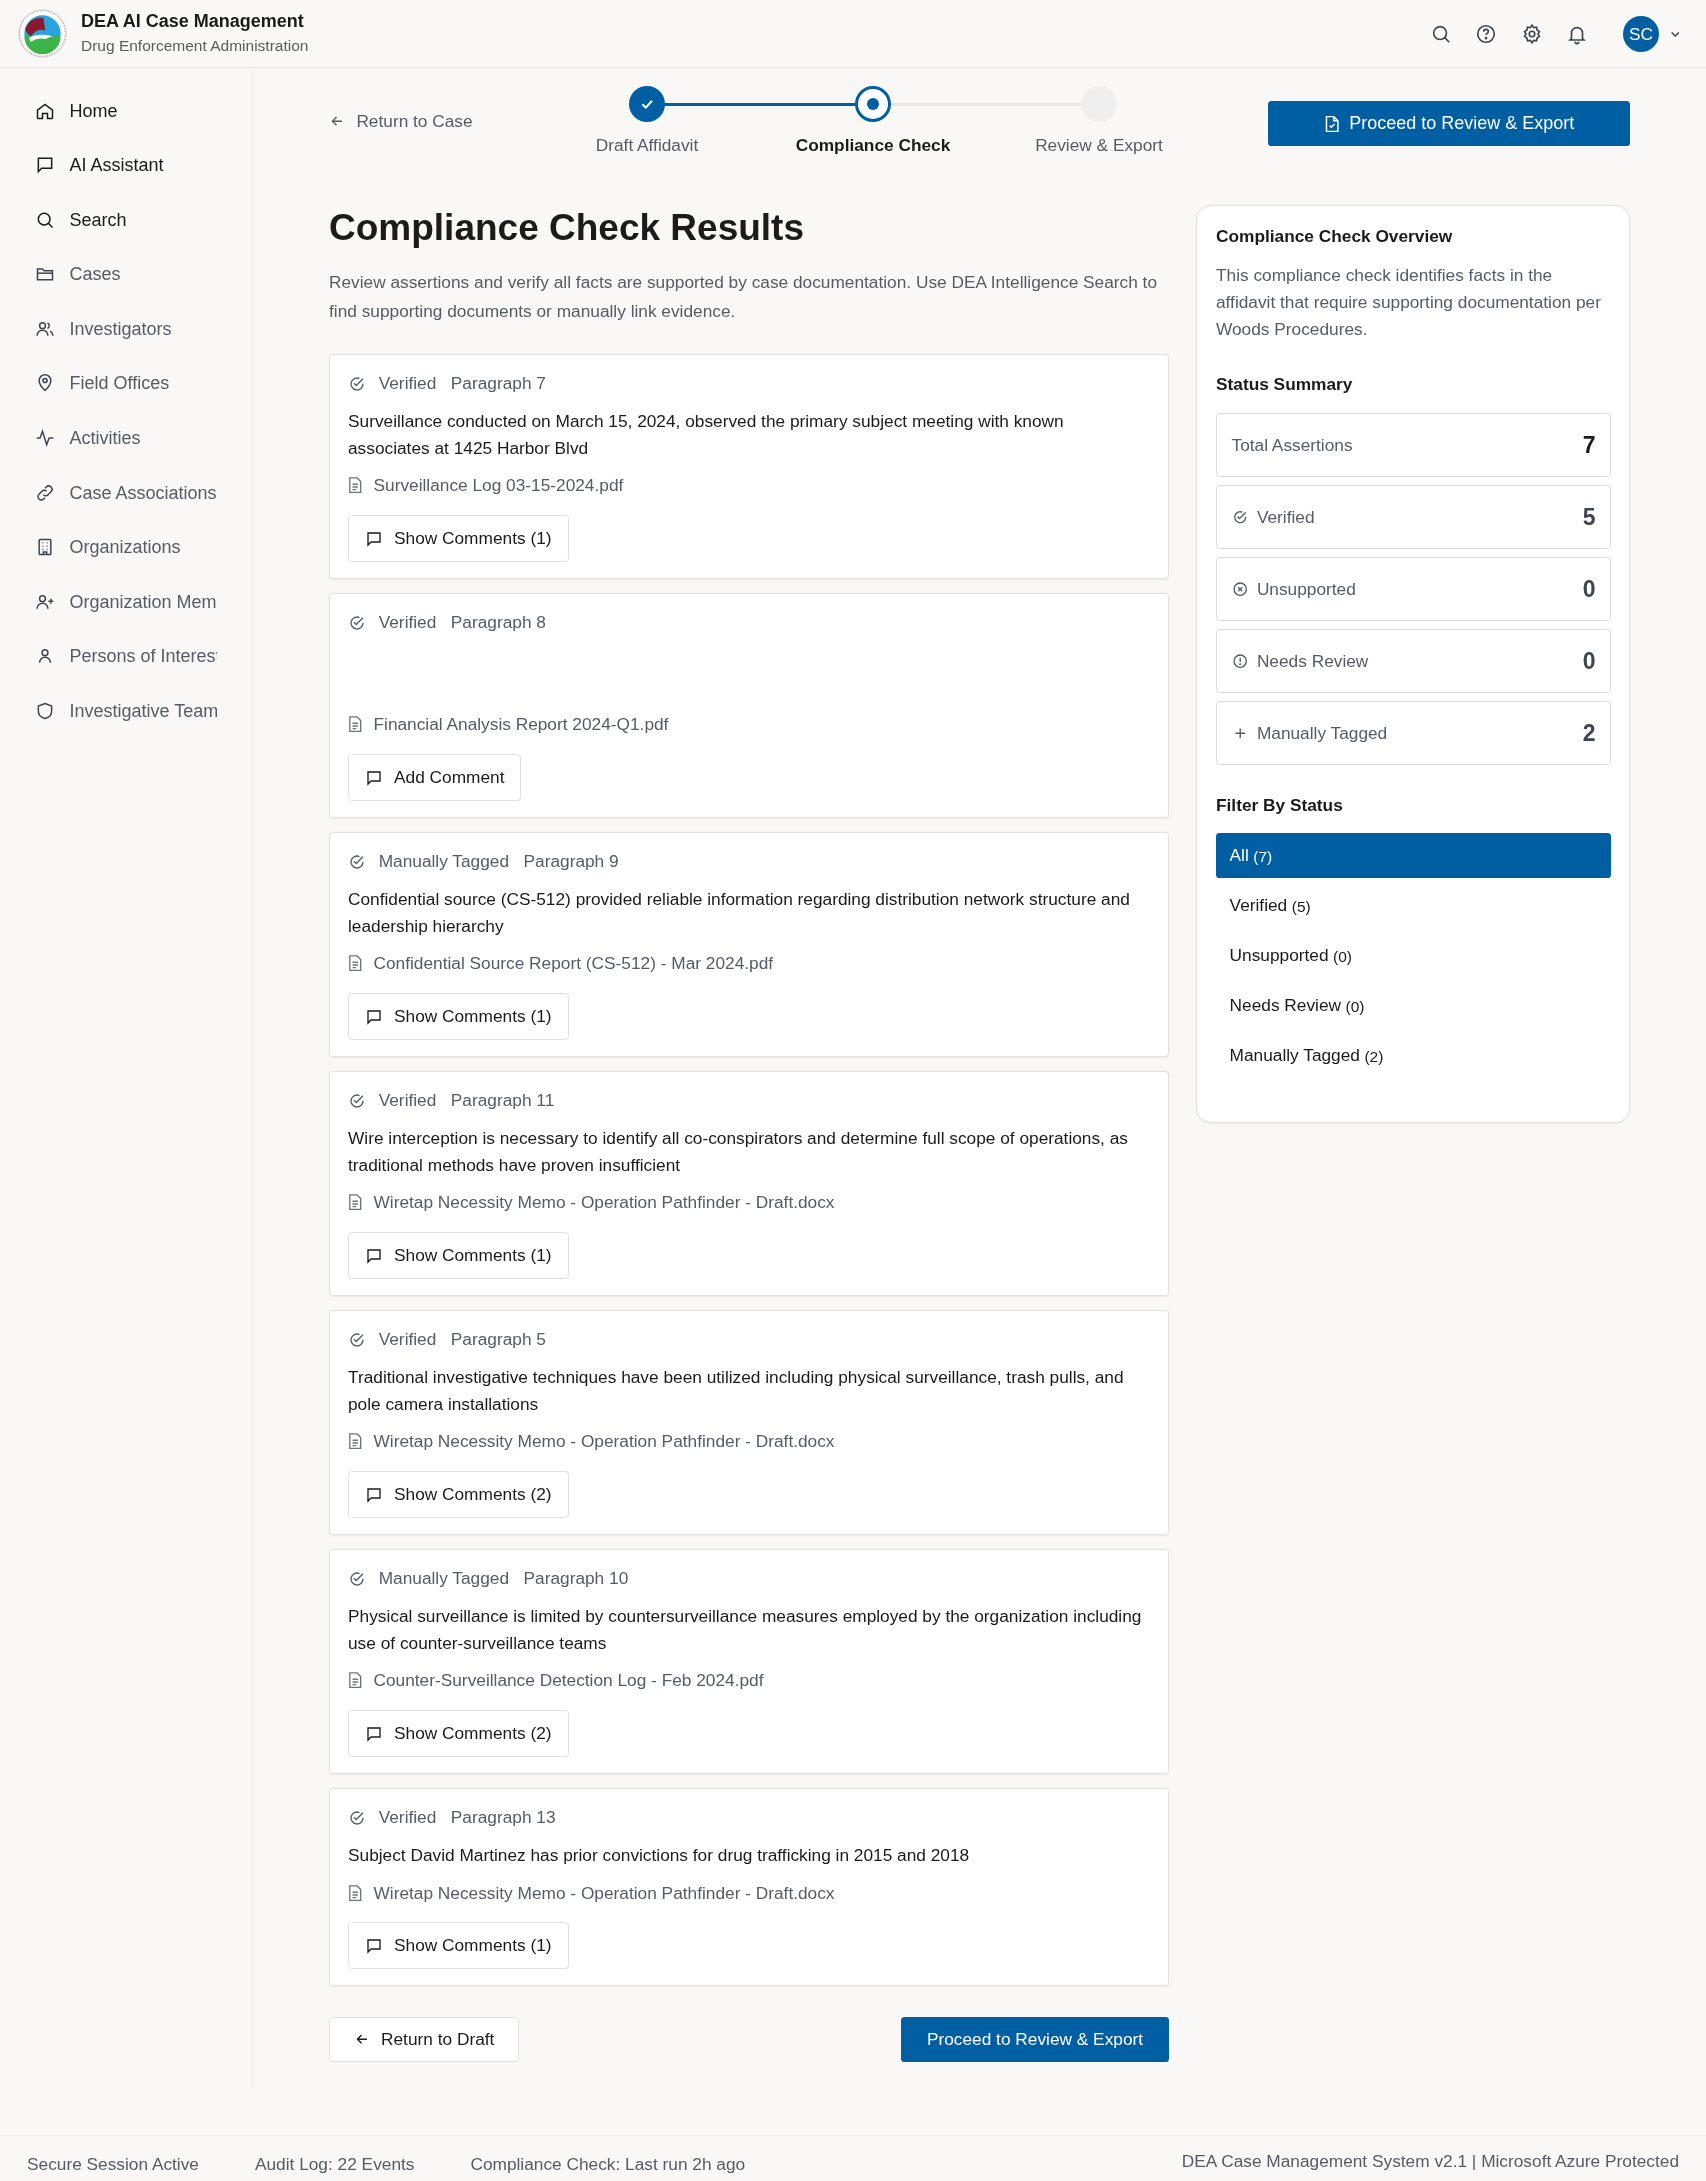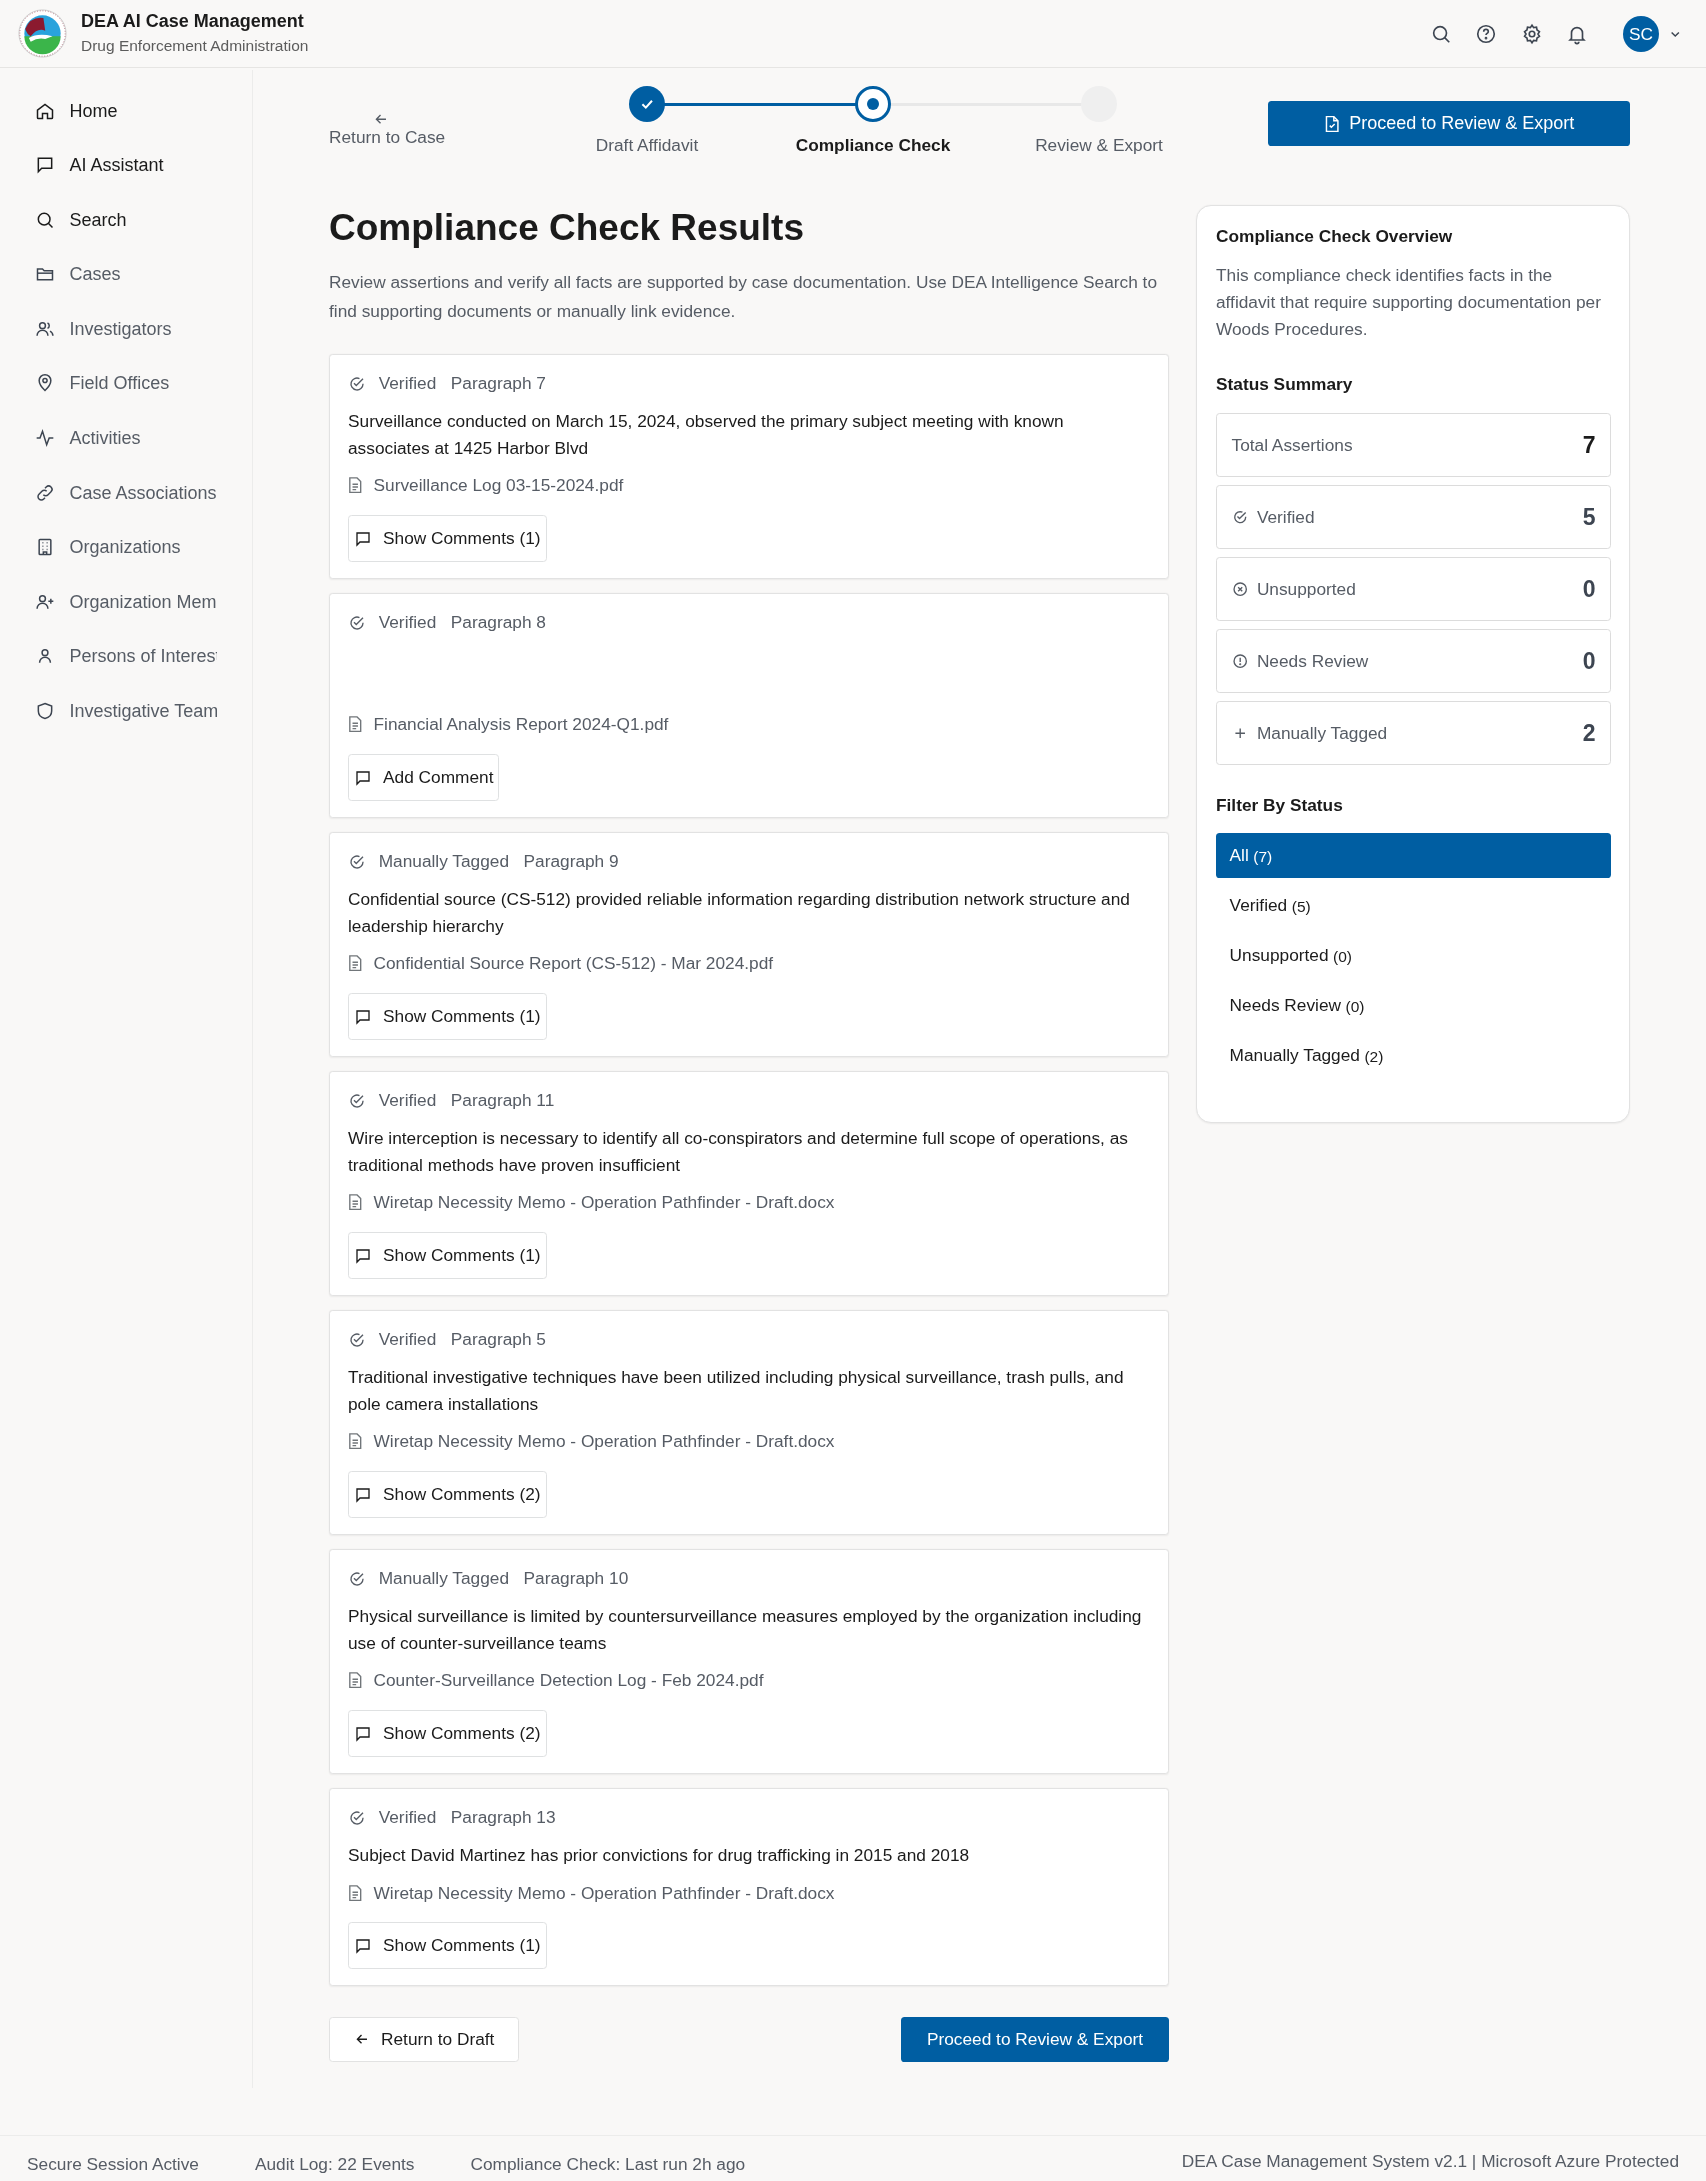--- a/index.html
+++ b/index.html
@@ -39,21 +39,21 @@
   .nav-item {
     position: absolute; left: 35px; width: 182px; height: 36px;
     display: flex; align-items: center; overflow: hidden; white-space: nowrap; cursor: pointer;
   }
   .nav-item .ico { width: 20px; height: 20px; flex: 0 0 20px; color: #3d4551; margin-right: 14.5px; }
   .nav-item .lbl { font-size: 18px; color: #565c65; }
   .nav-item.strong .lbl { color: #1b1b1b; }
   .nav-item.strong .ico { color: #1b1b1b; }
 
   
-  .return-case { position: absolute; left: 329px; top: 111px; display: flex; align-items: center; font-size: 17.3px; color: #565c65; cursor: pointer; flex-direction: column; }
+  .return-case { position: absolute; left: 329px; top: 111px; display: flex; align-items: center; font-size: 17.3px; color: #565c65; cursor: pointer; }
   .return-case svg { width: 16.4px; height: 16.4px; margin-right: 11px; color: #565c65; }
   .stepper-line1 { position: absolute; left: 647px; top: 103px; width: 225px; height: 2.7px; background: #005ea2; }
   .stepper-line2 { position: absolute; left: 873px; top: 103px; width: 225px; height: 2.7px; background: #e8e8e8; }
   .step-circle { position: absolute; width: 36px; height: 36px; border-radius: 50%; }
   .step1 { left: 629px; top: 86px; background: #005ea2; display: flex; align-items: center; justify-content: center; }
   .step1 svg { width: 16.4px; height: 16.4px; color: #fff; }
   .step2 { left: 855px; top: 86px; background: #fff; border: 3.6px solid #005ea2; display: flex; align-items: center; justify-content: center; }
   .step2 .dot { width: 12.7px; height: 12.7px; border-radius: 50%; background: #005ea2; }
   .step3 { left: 1081px; top: 86px; background: #efefef; }
   .step-label { position: absolute; top: 135px; font-size: 17.3px; color: #565c65; text-align: center; width: 200px; }
@@ -78,21 +78,21 @@
     position: absolute; left: 329px; width: 840px; background: #fff;
     border: 0.9px solid #e2e2e2; border-radius: 3.6px; box-shadow: 0 0.9px 1.8px rgba(0,0,0,0.06);
   }
   .card-head { position: absolute; left: 18px; top: 18px; display: flex; align-items: center; font-size: 17.3px; color: #565c65; }
   .card-head .ico { width: 18px; height: 18px; margin-right: 12.7px; color: #565c65; }
   .card-head .para { margin-left: 14.5px; }
   .card-text { position: absolute; left: 18px; top: 53px; width: 800px; font-size: 17.3px; line-height: 27px; color: #1b1b1b; }
   .card-doc { position: absolute; left: 18px; display: flex; align-items: center; font-size: 17.3px; color: #565c65; cursor: pointer; }
   .card-doc .ico { width: 14.5px; height: 16.4px; margin-right: 11px; color: #71767a; }
   .card-btn {
-    position: absolute; left: 18px; height: 47px; padding: 0 5px;
+    position: absolute; left: 18px; height: 47px; padding: 0 16px;
     background: #fff; border: 0.9px solid #dfe1e2; border-radius: 3.6px;
     display: flex; align-items: center; font-size: 17.3px; color: #1b1b1b; cursor: pointer;
   }
   .card-btn .ico { width: 18px; height: 18px; margin-right: 11px; color: #1b1b1b; }
 
   
   .return-draft {
     position: absolute; left: 329px; top: 2017px; width: 190px; height: 45px;
     background: #fff; border: 0.9px solid #e2e2e2; border-radius: 3.6px;
     display: flex; align-items: center; justify-content: center; font-size: 17.3px; color: #1b1b1b; cursor: pointer;

